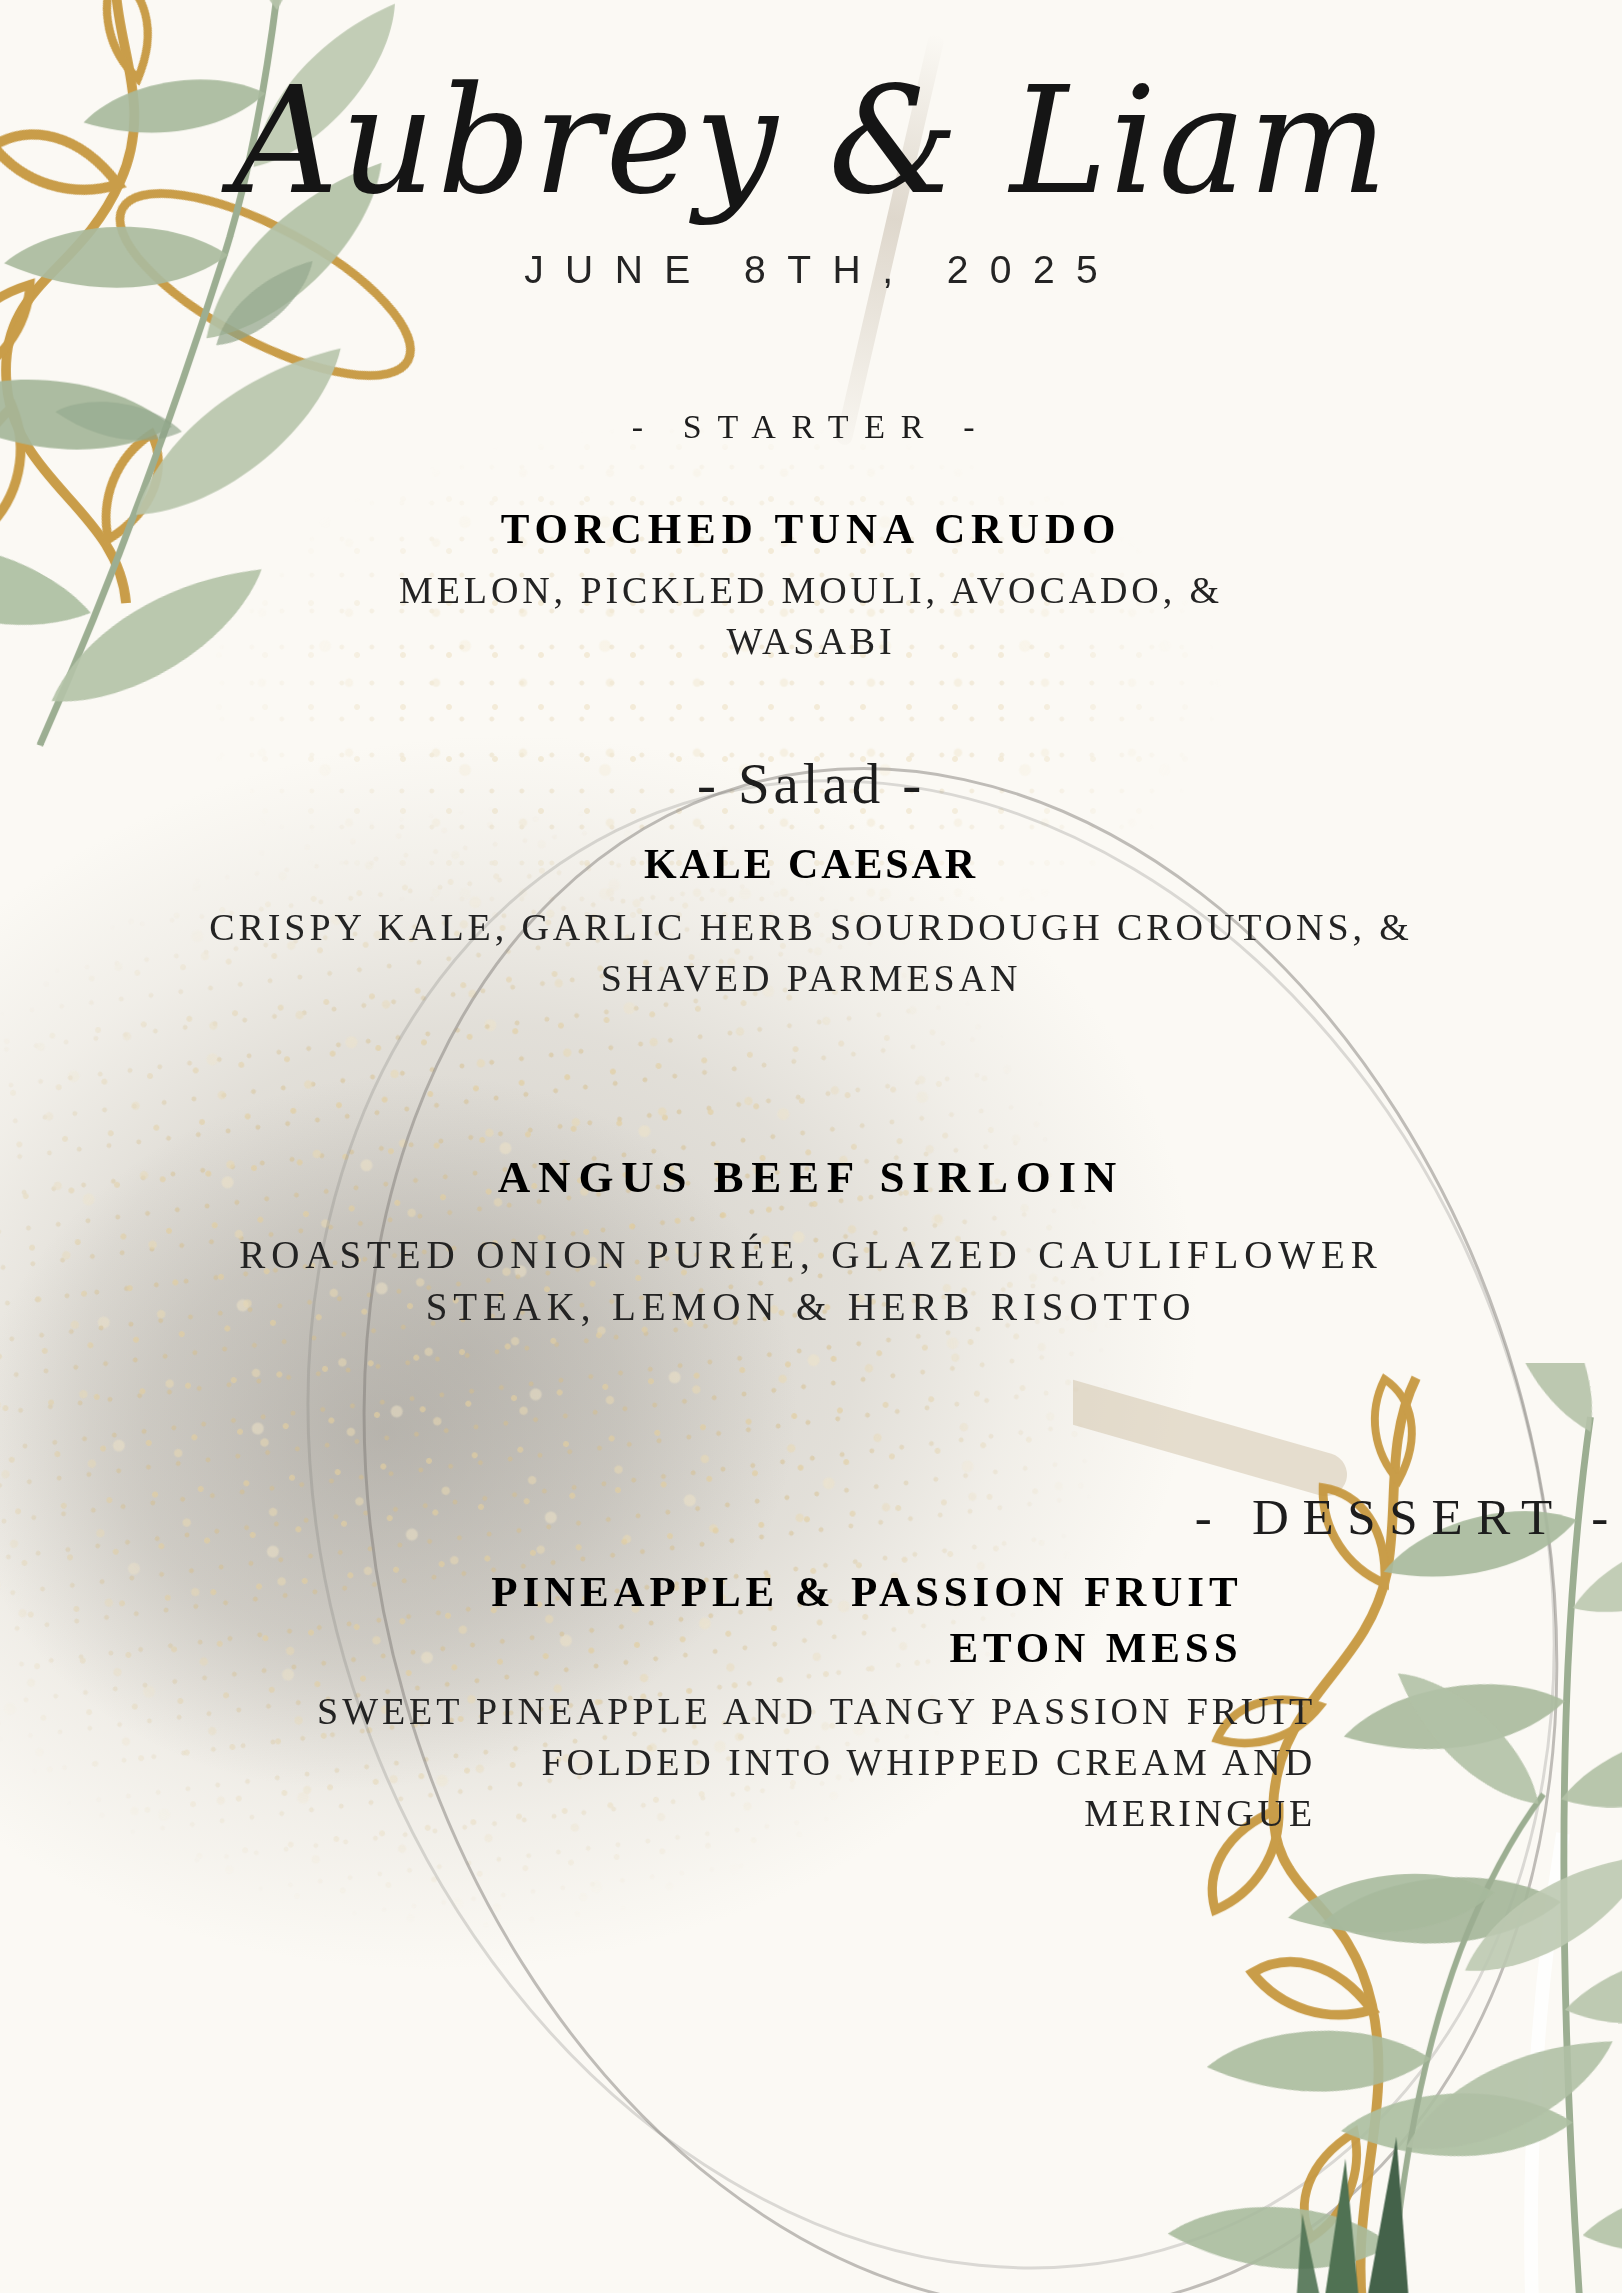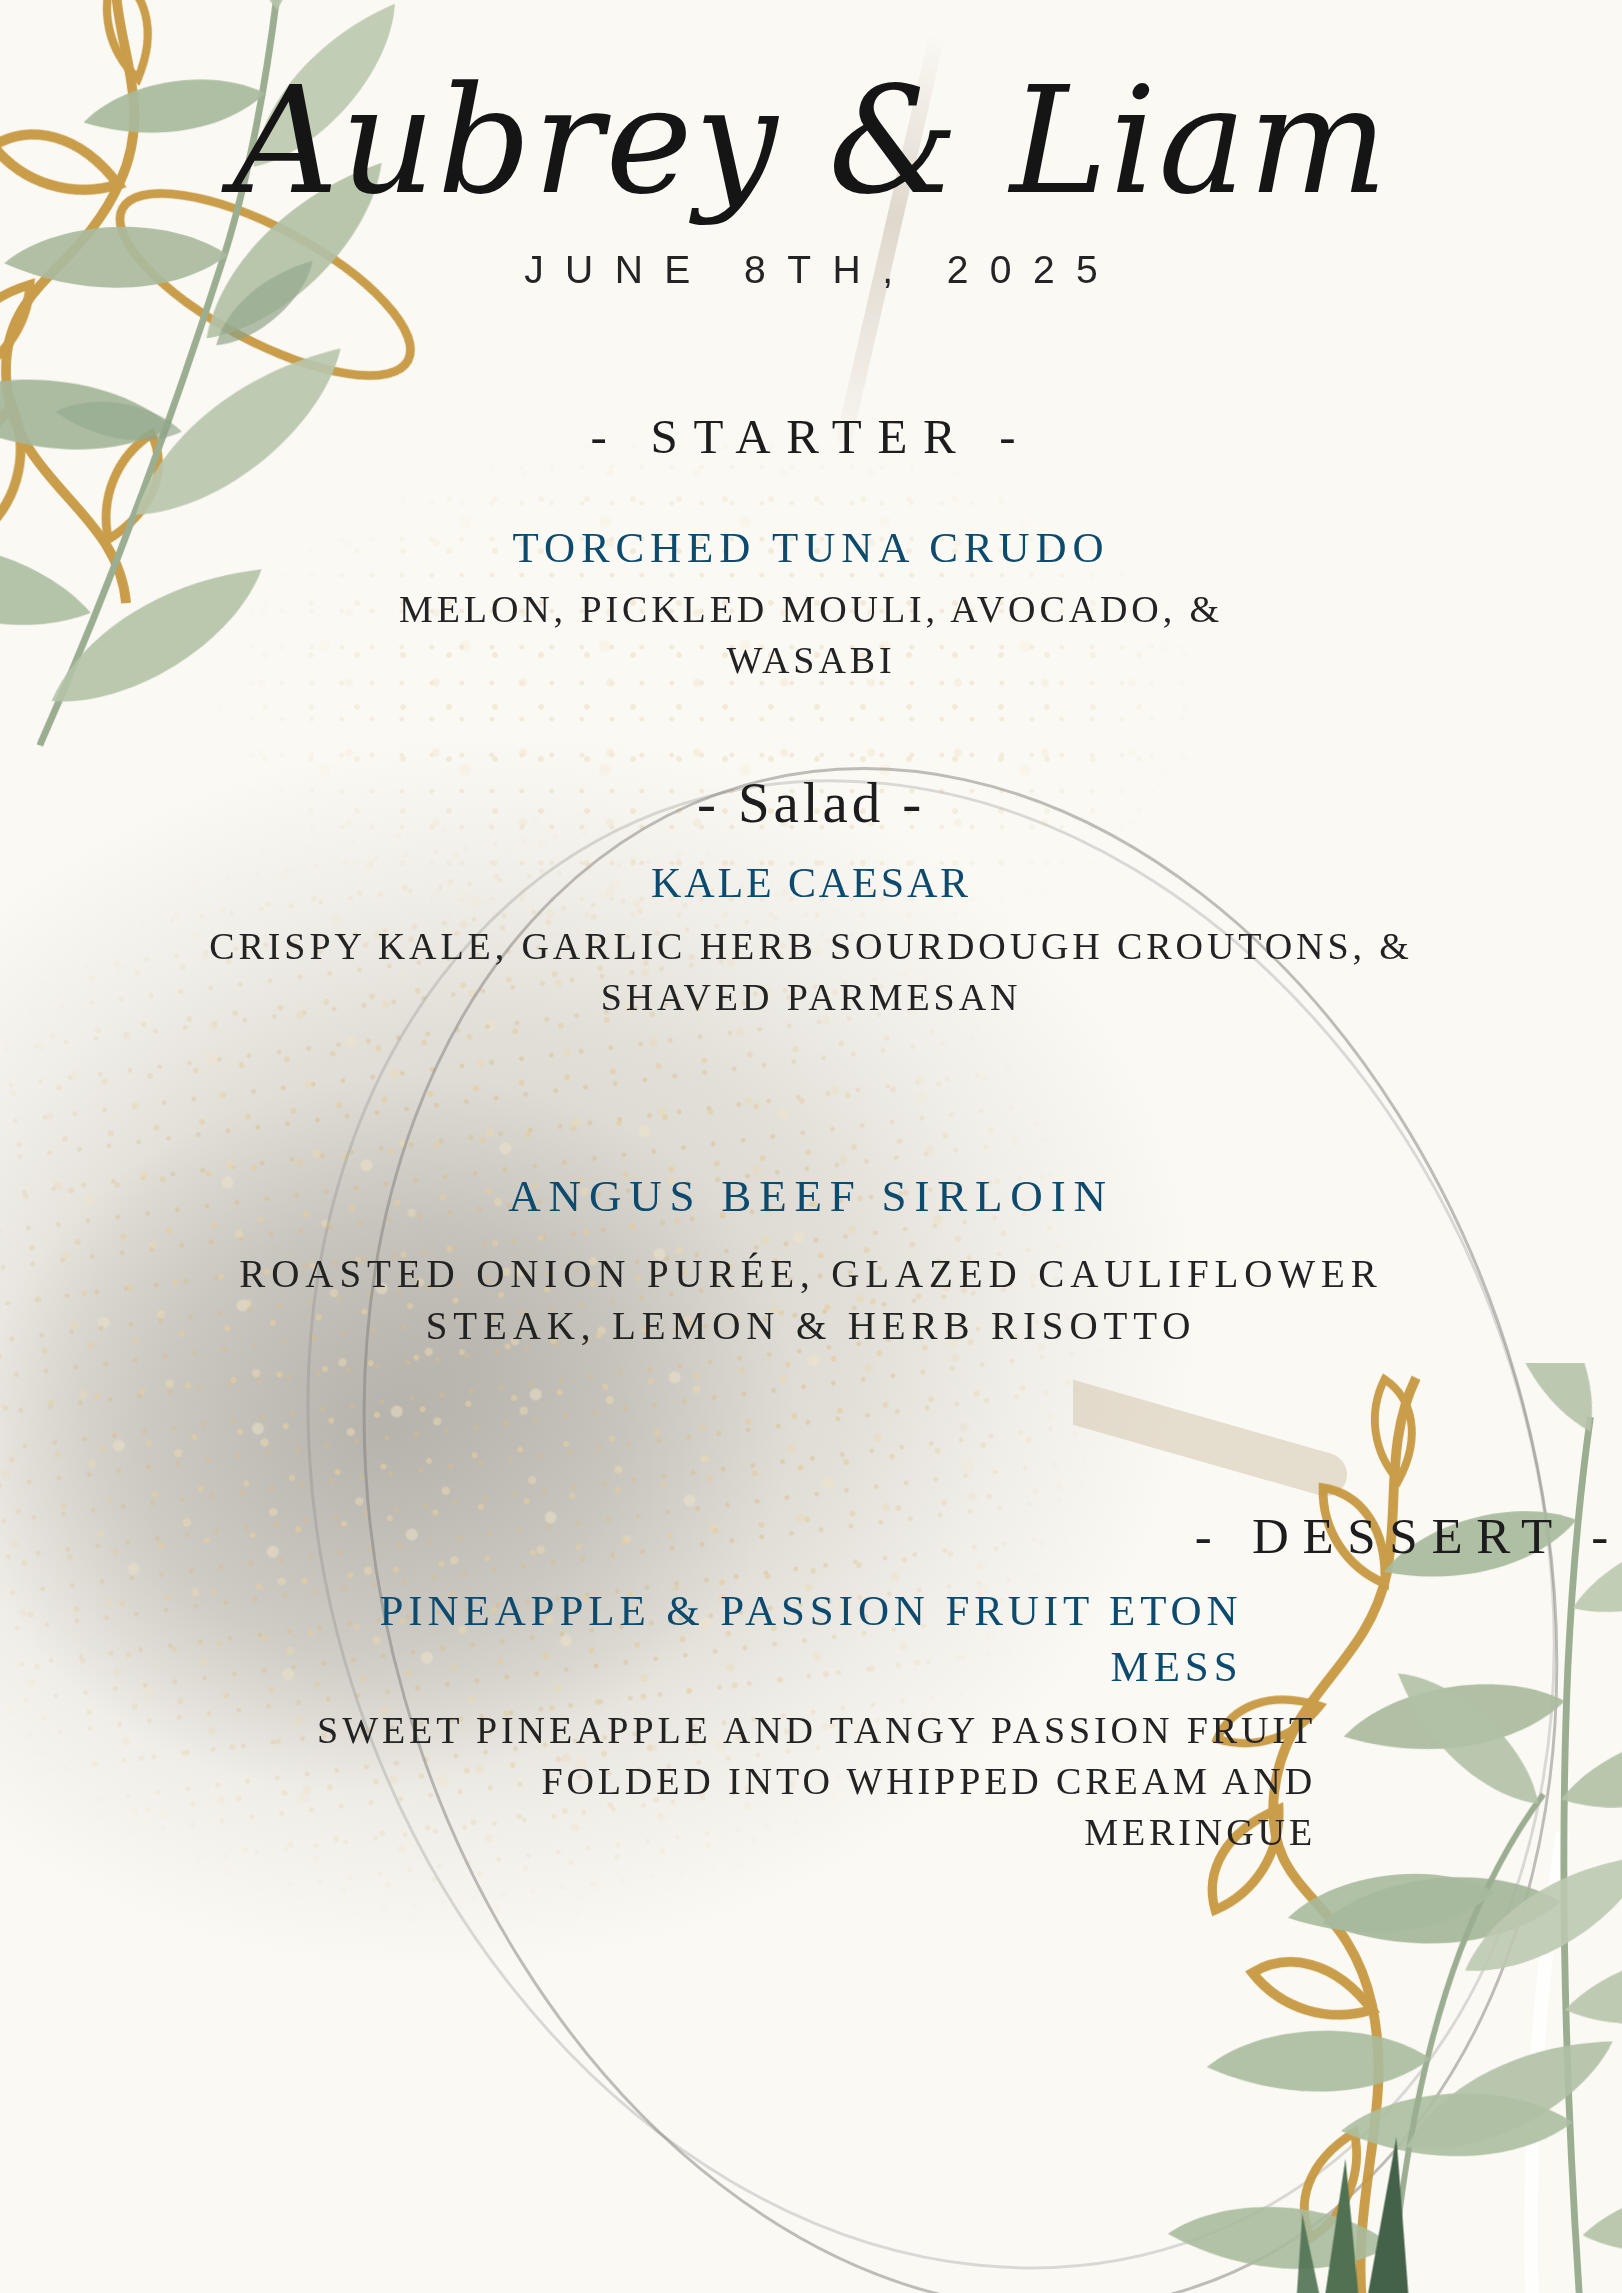--- a/index.html
+++ b/index.html
@@ -65,28 +65,28 @@
     font-family:"Liberation Sans", sans-serif;
     font-size:39px;letter-spacing:.55em;text-indent:.55em;
     color:#242424;font-weight:500;
   }
   .menu{margin:0;}
   section{margin:0 auto;}
   .course{
     font-weight:400;color:#1d1d1d;margin:0 auto;
   }
   .dish{
-    font-weight:400;color:#0c4a6e;margin:0 auto;line-height:1.3;
+    font-weight:700;color:#000000;margin:0 auto;line-height:1.3;
   }
   .desc{
     font-weight:400;color:#232323;margin:0 auto;line-height:1.34;
   }
   
   .s0{margin-top:116px;}
-  .s0 .course{font-size:49px;letter-spacing:15.7px;}
+  .s0 .course{font-size:34px;letter-spacing:15.7px;}
   .s0 .dish{margin-top:55px;font-size:43px;letter-spacing:5.9px;}
   .s0 .desc{margin-top:7.8px;font-size:38px;letter-spacing:3.9px;max-width:941px;}
   .s1{margin-top:84px;}
   .s1 .course{font-size:57px;letter-spacing:3.9px;}
   .s1 .dish{margin-top:21.6px;font-size:42px;letter-spacing:2.9px;}
   .s1 .desc{margin-top:9.8px;font-size:38px;letter-spacing:3.9px;max-width:1255px;}
   .s2{margin-top:145px;}
   .s2 .course{font-size:51px;letter-spacing:11.8px;}
   .s2 .dish{margin-top:53px;font-size:45px;letter-spacing:7.8px;}
   .s2 .desc{margin-top:22px;font-size:39px;letter-spacing:5.9px;max-width:1235px;}

